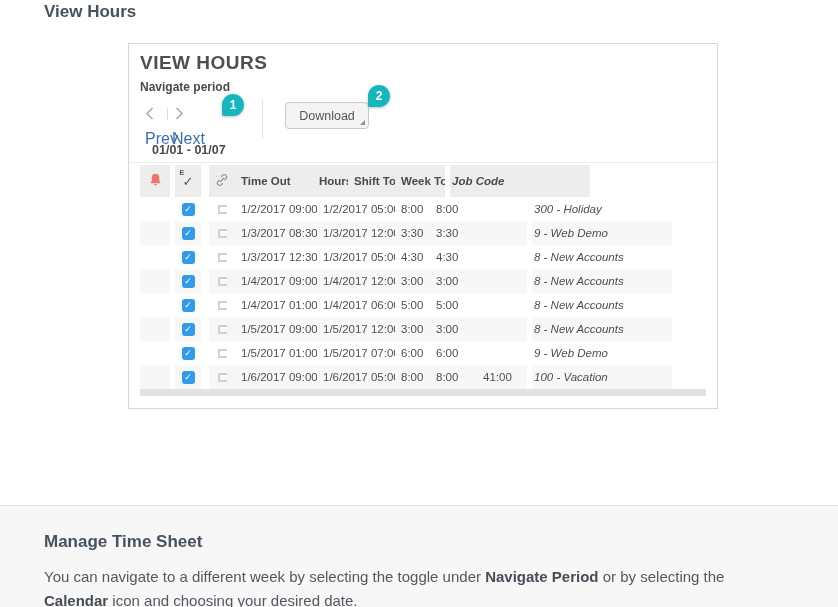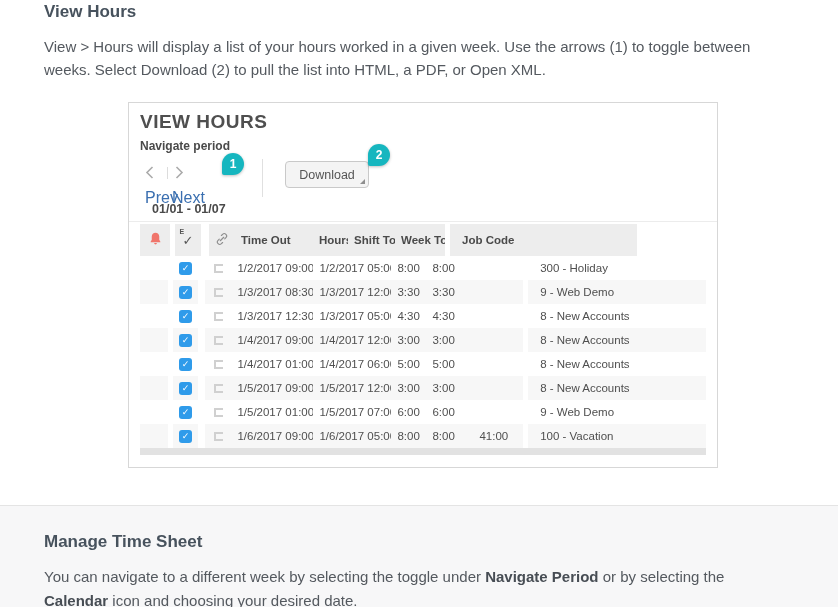--- a/index.html
+++ b/index.html
@@ -62,21 +62,21 @@
   .g1 { width: 5px; } .g2 { width: 8px; } .g3 { width: 5px; }
   .c-bell { width: 30px; justify-content: center; }
   .c-check { width: 26px; justify-content: center; }
   .mainblock { display: flex; }
   .c-link { width: 26px; justify-content: center; }
   .c-tin  { width: 82px; padding-left: 6px; }
   .c-tout { width: 78px; padding-left: 6px; text-align: right; }
   .c-hours{ width: 35px; padding-left: 6px; }
   .c-shift{ width: 47px; padding-left: 6px; }
   .c-week { width: 50px; padding-left: 6px; }
-  .c-job  { width: 187px; padding-left: 12px; }
+  .c-job  { width: 140px; padding-left: 2px; font-style: italic; }
   .scroll-strip { height: 7px; background: #e2e2e2; width: 566px; }
 
   .checkbox {
     width: 13px; height: 13px; background: #2f9bea; border-radius: 3px;
     display: flex; align-items: center; justify-content: center; cursor: pointer;
   }
   .tick { color: #fff; font-size: 9px; line-height: 1; }
   .rowlink { width: 9px; height: 9px; border: 2px solid #d0d0d0; border-right: none; }
   .approve { position: relative; font-weight: bold; color: #555; }
   .approve .main { font-size: 13px; }
@@ -87,21 +87,20 @@
     height: 102px; background: #f7f7f8; border-top: 1px solid #e4e4e4;
     padding: 26px 44px 0;
   }
   .bottom-section .doc-body { width: 740px; line-height: 24px; }
 </style>
 </head>
 <body>
 
 <div class="top-section">
   <h2 class="doc-heading">View Hours</h2>
-  <p class="doc-body">View &gt; Hours will display a list of your hours worked in a given week. Use the arrows (1) to toggle between weeks. Select Download (2) to pull the list into HTML, a PDF, or Open XML.</p>
 
   <div class="card">
     <div class="card-title">VIEW HOURS</div>
 
     <div class="navarea">
       <div class="nav-label">Navigate period</div>
 
       <button class="arrow-btn arrow-left">
         <span>
           <svg width="11" height="15" viewBox="0 0 11 15">

